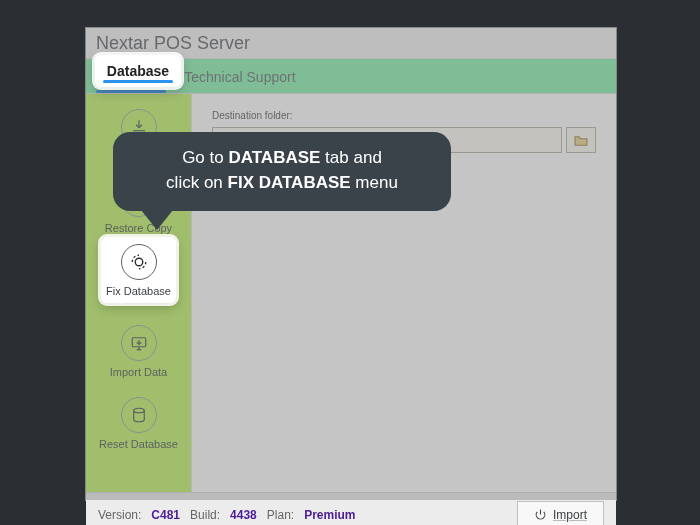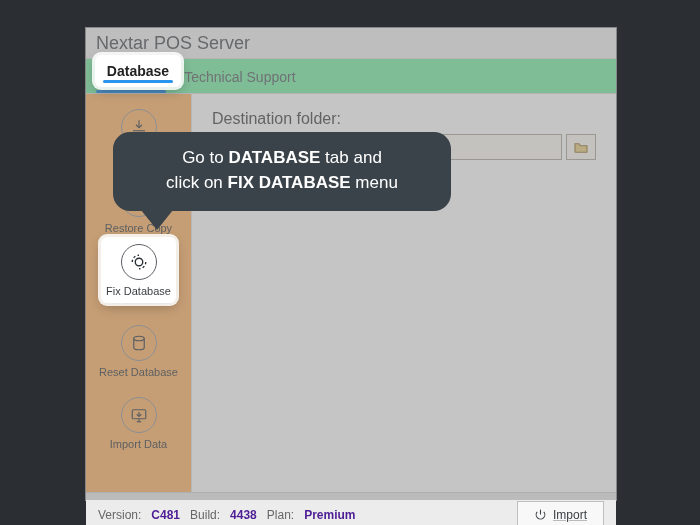--- a/index.html
+++ b/index.html
@@ -61,21 +61,21 @@
   .tab.active::after {
     content: "";
     position: absolute;
     left: -2px; right: -2px; bottom: 0;
     height: 3px;
     background: #2a94ee;
     border-radius: 2px;
   }
   .sidebar {
     width: 106px;
-    background: #fdba74;
+    background: #bef264;
     border-right: 1px solid #e5e5e5;
     display: flex;
     flex-direction: column;
     align-items: center;
     padding-top: 6px;
   }
   .side-item {
     width: 100%;
     text-align: center;
     padding: 9px 4px 10px;
@@ -91,21 +91,21 @@
     display:flex; align-items:center; justify-content:center;
   }
   .side-item svg { stroke:#4b4f53; }
   .main {
     flex: 1;
     padding: 16px 20px;
     background: #fdfdfd;
     position: relative;
   }
   .dest-label {
-    font-size: 16px;
+    font-size: 10px;
     color: #555;
     margin-bottom: 6px;
   }
   .dest-row {
     display: flex;
     gap: 4px;
     align-items: stretch;
   }
   .dest-input {
     flex: 1;
@@ -226,38 +226,38 @@
             <path d="M3 12a9 9 0 0 1 9-9" stroke-dasharray="3 3"></path>
             <path d="M21 12a9 9 0 0 1-9 9" stroke-dasharray="3 3"></path>
           </svg>
         </div>
         <span>Fix Database</span>
       </div>
 
       <div class="side-item">
         <div class="icon-wrap">
           <svg width="18" height="18" viewBox="0 0 24 24" fill="none" stroke-width="1.6">
-            <ellipse cx="12" cy="6" rx="7" ry="3"></ellipse>
-            <path d="M5 6v12c0 1.7 3 3 7 3s7-1.3 7-3V6"></path>
-          </svg>
-        </div>
-        <span>Reset Database</span>
-      </div>
-
-      <div class="side-item">
-        <div class="icon-wrap">
-          <svg width="18" height="18" viewBox="0 0 24 24" fill="none" stroke-width="1.6">
             <rect x="3" y="5" width="18" height="12" rx="1.5"></rect>
             <path d="M9 21h6"></path>
               <path d="M12 17v4"></path>
               <path d="M12 8v5"></path>
               <path d="M9 11l3 3 3-3"></path>
           </svg>
         </div>
         <span>Import Data</span>
+      </div>
+
+      <div class="side-item">
+        <div class="icon-wrap">
+          <svg width="18" height="18" viewBox="0 0 24 24" fill="none" stroke-width="1.6">
+            <ellipse cx="12" cy="6" rx="7" ry="3"></ellipse>
+            <path d="M5 6v12c0 1.7 3 3 7 3s7-1.3 7-3V6"></path>
+          </svg>
+        </div>
+        <span>Reset Database</span>
       </div>
 
     </div>
 
     <div class="main">
       <div class="dest-label">Destination folder:</div>
       <div class="dest-row">
         <input class="dest-input" value="" style="">
         <div class="browse">
           <svg width="16" height="14" viewBox="0 0 24 20" fill="none" stroke="#a0844a" stroke-width="1.6">

